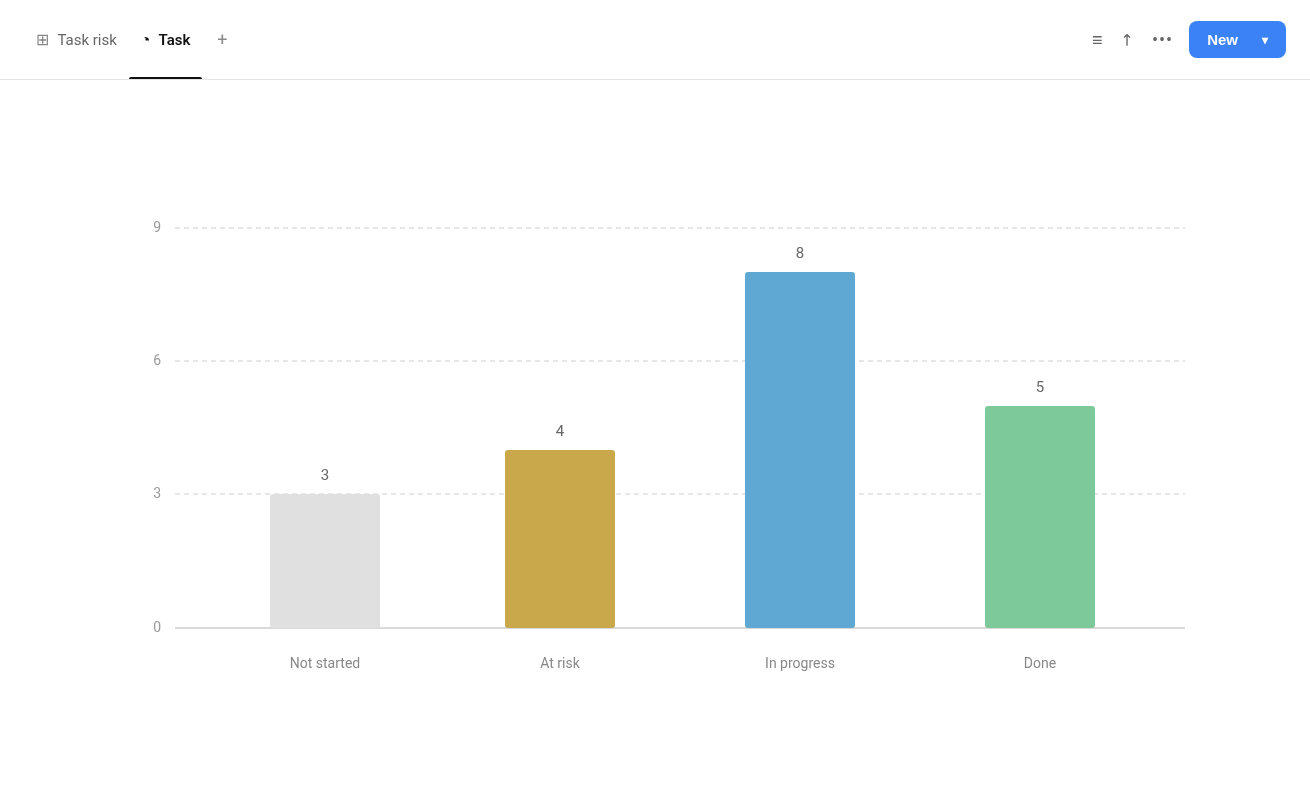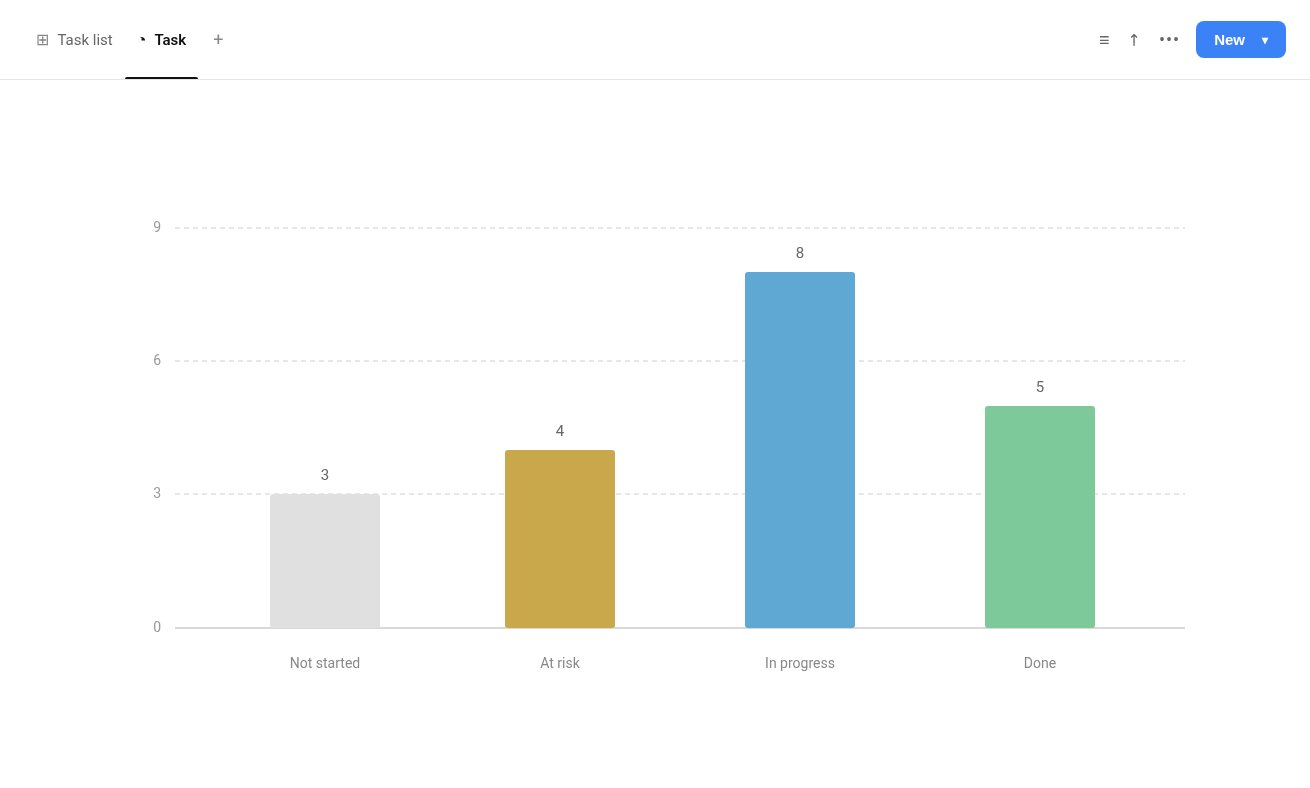--- a/index.html
+++ b/index.html
@@ -83,21 +83,21 @@
 
     .toolbar-icon {
       color: #666;
       cursor: pointer;
       font-size: 17px;
     }
 
     .new-btn {
       display: flex;
       align-items: center;
-      gap: 17px;
+      gap: 24px;
       background: #3b82f6;
       color: white;
       border: none;
       border-radius: 8px;
       padding: 10px 18px;
       font-size: 15px;
       font-weight: 600;
       cursor: pointer;
     }
 
@@ -122,21 +122,21 @@
       height: 500px;
     }
   </style>
 </head>
 <body>
 
 <div class="tab-bar">
 
   <div class="tab-item">
     <span class="tab-icon">⊞</span>
-    <span>Task list</span>
+    <span>Task risk</span>
   </div>
 
   <div class="tab-item active">
     <span class="tab-icon">◔</span>
     <span>Task</span>
   </div>
 
   <div class="add-tab-btn">
     <span>+</span>
   </div>

